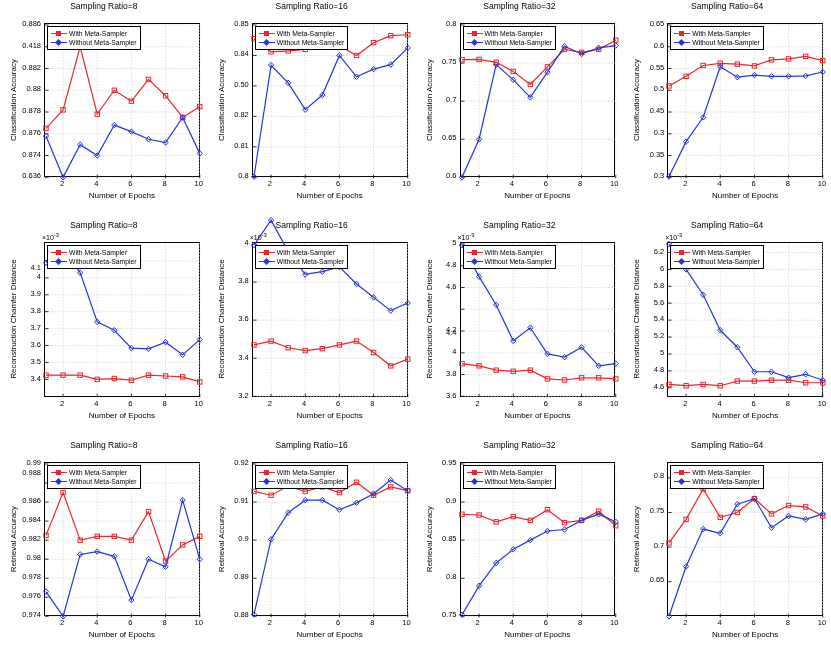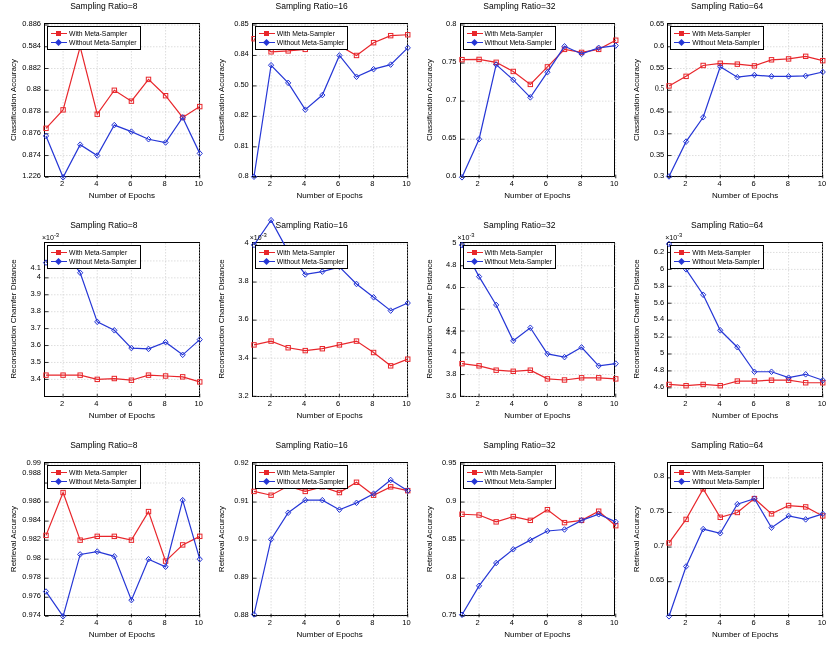--- a/index.html
+++ b/index.html
@@ -75,27 +75,27 @@
           <polygon points="35.166666666666664,117.86428571428573 37.766666666666666,120.66428571428573 35.166666666666664,123.46428571428572 32.56666666666666,120.66428571428573" fill="none" stroke="#2536d6" stroke-width="1"></polygon>
           <polygon points="52.25,128.74285714285713 54.85,131.54285714285714 52.25,134.34285714285716 49.65,131.54285714285714" fill="none" stroke="#2536d6" stroke-width="1"></polygon>
           <polygon points="69.33333333333333,98.28285714285691 71.93333333333332,101.08285714285691 69.33333333333333,103.8828571428569 66.73333333333333,101.08285714285691" fill="none" stroke="#2536d6" stroke-width="1"></polygon>
           <polygon points="86.41666666666667,104.81000000000024 89.01666666666667,107.61000000000024 86.41666666666667,110.41000000000024 83.81666666666668,107.61000000000024" fill="none" stroke="#2536d6" stroke-width="1"></polygon>
           <polygon points="103.5,112.42500000000062 106.1,115.22500000000062 103.5,118.02500000000062 100.9,115.22500000000062" fill="none" stroke="#2536d6" stroke-width="1"></polygon>
           <polygon points="120.58333333333333,115.68857142857168 123.18333333333332,118.48857142857167 120.58333333333333,121.28857142857167 117.98333333333333,118.48857142857167" fill="none" stroke="#2536d6" stroke-width="1"></polygon>
           <polygon points="137.66666666666666,90.66785714285776 140.26666666666665,93.46785714285775 137.66666666666666,96.26785714285775 135.06666666666666,93.46785714285775" fill="none" stroke="#2536d6" stroke-width="1"></polygon>
           <polygon points="154.75,126.56714285714311 157.35,129.3671428571431 154.75,132.16714285714312 152.15,129.3671428571431" fill="none" stroke="#2536d6" stroke-width="1"></polygon>
         </svg>
       </div>
-      <div class="ytick" style="left: 17px; width: 24px; top: 171.3px;">1.226</div>
+      <div class="ytick" style="left: 17px; width: 24px; top: 171.3px;">0.636</div>
       <div class="ytick" style="left: 17px; width: 24px; top: 149.543px;">0.874</div>
       <div class="ytick" style="left: 17px; width: 24px; top: 127.786px;">0.876</div>
       <div class="ytick" style="left: 17px; width: 24px; top: 106.029px;">0.878</div>
       <div class="ytick" style="left: 17px; width: 24px; top: 84.2714px;">0.88</div>
       <div class="ytick" style="left: 17px; width: 24px; top: 62.5143px;">0.882</div>
-      <div class="ytick" style="left: 17px; width: 24px; top: 40.7571px;">0.584</div>
+      <div class="ytick" style="left: 17px; width: 24px; top: 40.7571px;">0.418</div>
       <div class="ytick" style="left: 17px; width: 24px; top: 19px; text-align: right;">0.886</div>
       <div class="xtick" style="left: 52.0833px; width: 20px; top: 179.3px;">2</div>
       <div class="xtick" style="left: 86.25px; width: 20px; top: 179.3px;">4</div>
       <div class="xtick" style="left: 120.417px; width: 20px; top: 179.3px;">6</div>
       <div class="xtick" style="left: 154.583px; width: 20px; top: 179.3px;">8</div>
       <div class="xtick" style="left: 188.75px; width: 20px; top: 179.3px;">10</div>
       <div class="xlabel" style="left: 44px; width: 155.75px; top: 191.3px;">Number of Epochs</div>
       <div class="ylabel" style="left: 9px; top: 100.15px; transform: rotate(-90deg) translate(-50%, 0px);">Classification Accuracy</div>
       <div class="legend" style="left: 47px; top: 26px;">
         <div class="row">
@@ -322,21 +322,21 @@
           <polygon points="103.5,49.546857142857135 106.1,52.34685714285713 103.5,55.14685714285713 100.9,52.34685714285713" fill="none" stroke="#2536d6" stroke-width="1"></polygon>
           <polygon points="120.58333333333333,49.546857142857135 123.18333333333332,52.34685714285713 120.58333333333333,55.14685714285713 117.98333333333333,52.34685714285713" fill="none" stroke="#2536d6" stroke-width="1"></polygon>
           <polygon points="137.66666666666666,49.11171428571427 140.26666666666665,51.91171428571427 137.66666666666666,54.711714285714265 135.06666666666666,51.91171428571427" fill="none" stroke="#2536d6" stroke-width="1"></polygon>
           <polygon points="154.75,45.195428571428565 157.35,47.99542857142856 154.75,50.79542857142856 152.15,47.99542857142856" fill="none" stroke="#2536d6" stroke-width="1"></polygon>
         </svg>
       </div>
       <div class="ytick" style="left: 17px; width: 24px; top: 171.3px;">0.3</div>
       <div class="ytick" style="left: 17px; width: 24px; top: 149.543px;">0.35</div>
       <div class="ytick" style="left: 17px; width: 24px; top: 127.786px;">0.3</div>
       <div class="ytick" style="left: 17px; width: 24px; top: 106.029px; text-align: right;">0.45</div>
-      <div class="ytick" style="left: 17px; width: 24px; top: 84.2714px; font-family: Liberation Serif, serif;">0.5</div>
+      <div class="ytick" style="left: 17px; width: 24px; top: 84.2714px;">0.5</div>
       <div class="ytick" style="left: 17px; width: 24px; top: 62.5143px;">0.55</div>
       <div class="ytick" style="left: 17px; width: 24px; top: 40.7571px;">0.6</div>
       <div class="ytick" style="left: 17px; width: 24px; top: 19px;">0.65</div>
       <div class="xtick" style="left: 52.0833px; width: 20px; top: 179.3px;">2</div>
       <div class="xtick" style="left: 86.25px; width: 20px; top: 179.3px;">4</div>
       <div class="xtick" style="left: 120.417px; width: 20px; top: 179.3px;">6</div>
       <div class="xtick" style="left: 154.583px; width: 20px; top: 179.3px;">8</div>
       <div class="xtick" style="left: 188.75px; width: 20px; top: 179.3px;">10</div>
       <div class="xlabel" style="left: 44px; width: 155.75px; top: 191.3px;">Number of Epochs</div>
       <div class="ylabel" style="left: 9px; top: 100.15px; transform: rotate(-90deg) translate(-50%, 0px);">Classification Accuracy</div>

